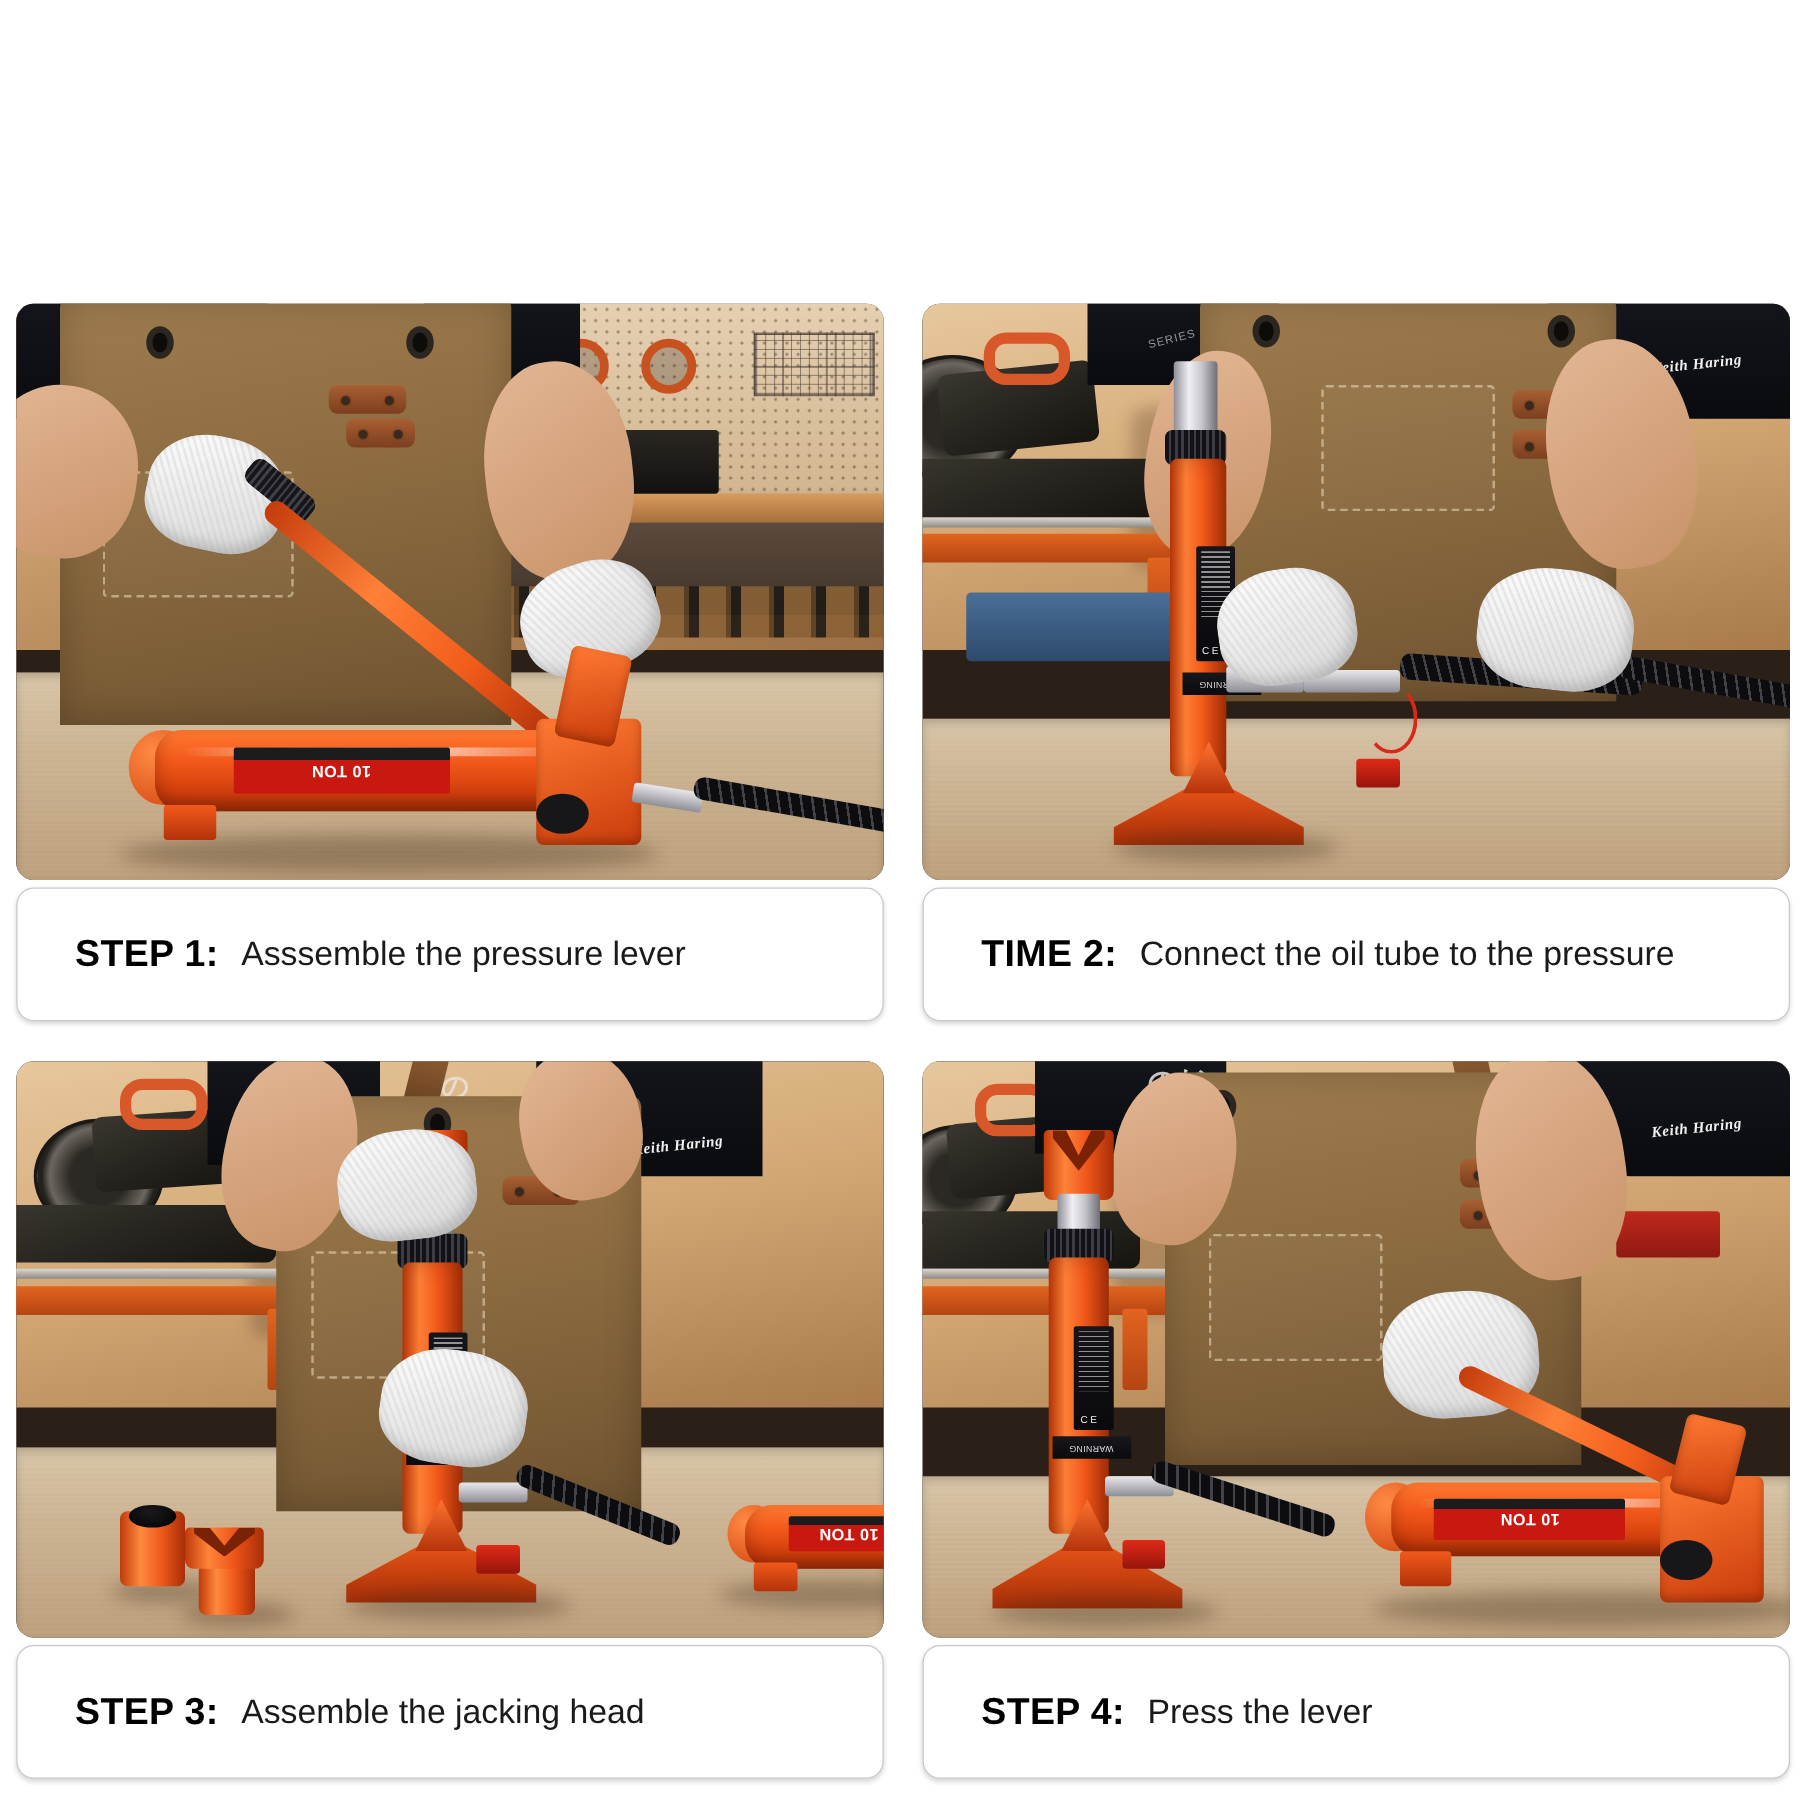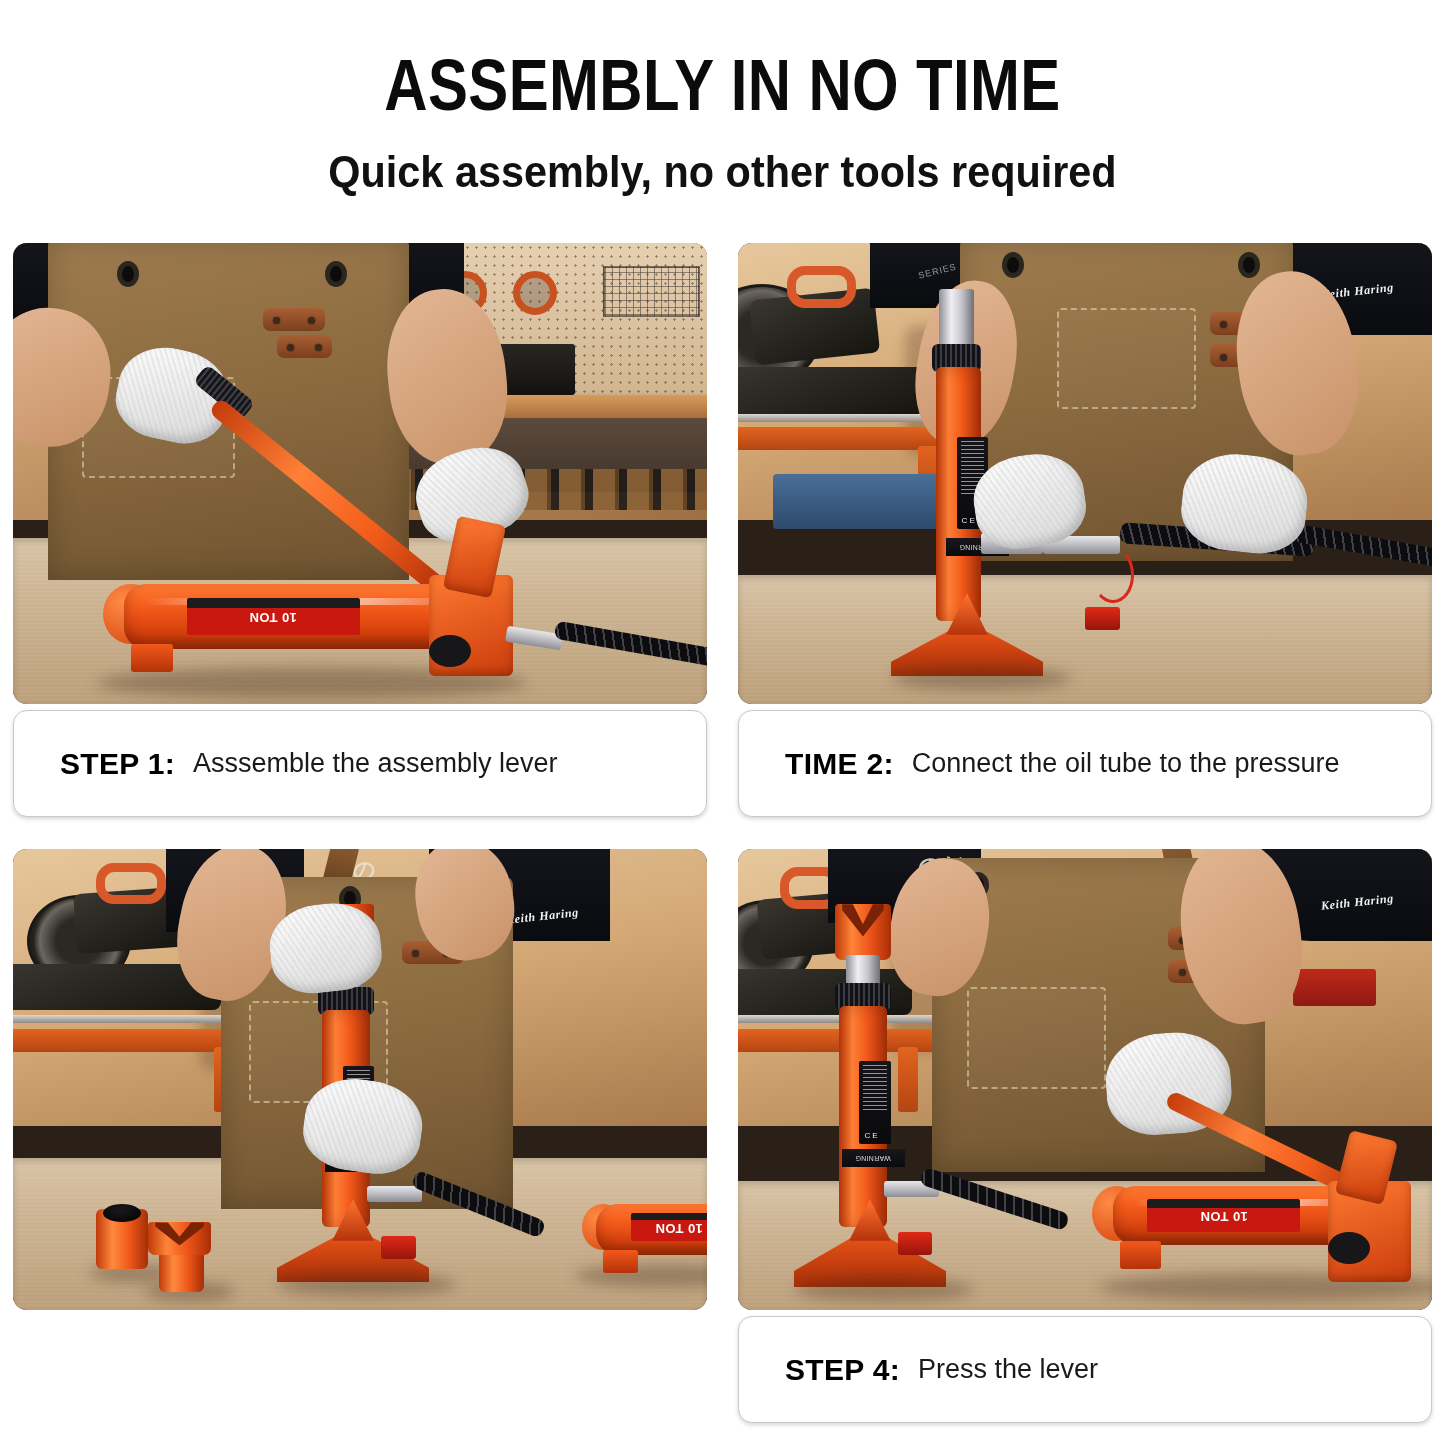--- a/index.html
+++ b/index.html
@@ -423,24 +423,20 @@
   .shadow-soft {
     position:absolute; border-radius:50%;
     background:rgba(60,40,20,.33); filter:blur(7px);
   }
 </style>
 </head>
 <body>
 
 <div class="page">
 
-  <div class="header">
-    <div class="title">ASSEMBLY IN NO TIME</div>
-    <div class="subtitle">Quick assembly, no other tools required</div>
-  </div>
 
   <div class="grid">
 
     <div class="cell">
       <div class="photo">
         <div class="scene">
           <div class="wall"></div>
           <div class="pegboard"></div>
 
           <div class="saw" style="left:29%;top:2%;width:11%;height:7%;transform:rotate(-10deg)"></div>
@@ -490,21 +486,21 @@
           <div class="pump-foot" style="left:17%;top:87%;width:6%;height:6%;"></div>
           <div class="pump-head" style="left:60%;top:72%;width:12%;height:22%;"></div>
           <div class="pump-head" style="left:63%;top:60%;width:7%;height:16%;transform:rotate(12deg)"></div>
           <div class="release-knob" style="left:60%;top:85%;width:6%;height:7%;border-radius:50%;"></div>
           <div class="hose-fitting" style="left:71%;top:84%;width:8%;height:3.5%;transform:rotate(9deg)"></div>
           <div class="hose" style="left:78%;top:85%;width:24%;height:4%;transform:rotate(10deg)"></div>
         </div>
       </div>
       <div class="caption">
         <span class="step-label">STEP 1:</span>
-        <span class="step-text">Asssemble the assembly lever</span>
+        <span class="step-text">Asssemble the pressure lever</span>
       </div>
     </div>
 
     <div class="cell">
       <div class="photo">
         <div class="scene">
           <div class="wall dim"></div>
           <div class="wall-shadow" style="left:24%;top:18%;width:20%;height:28%;"></div>
 
           <div class="mitersaw-blade" style="left:-5%;top:9%;width:17%;height:22%;"></div>
@@ -639,20 +635,24 @@
 
           <div class="shadow-soft" style="left:81%;top:90%;width:26%;height:5%;"></div>
           <div class="pump-cap" style="left:82%;top:77%;width:6%;height:10%;"></div>
           <div class="pump-barrel" style="left:84%;top:77%;width:24%;height:11%;"></div>
           <div class="pump-label" style="left:89%;top:79%;width:14%;height:6%;">
             <span>10 TON</span>
           </div>
           <div class="pump-foot" style="left:85%;top:87%;width:5%;height:5%;"></div>
         </div>
       </div>
+      <div class="caption">
+        <span class="step-label">STEP 3:</span>
+        <span class="step-text">Assemble the jacking head</span>
+      </div>
     </div>
 
     <div class="cell">
       <div class="photo">
         <div class="scene">
           <div class="wall dim"></div>
           <div class="wall-shadow" style="left:22%;top:20%;width:16%;height:24%;"></div>
 
           <div class="mitersaw-blade" style="left:-3%;top:11%;width:14%;height:19%;"></div>
           <div class="mitersaw-body" style="left:3%;top:10%;width:16%;height:13%;transform:rotate(-5deg)"></div>

